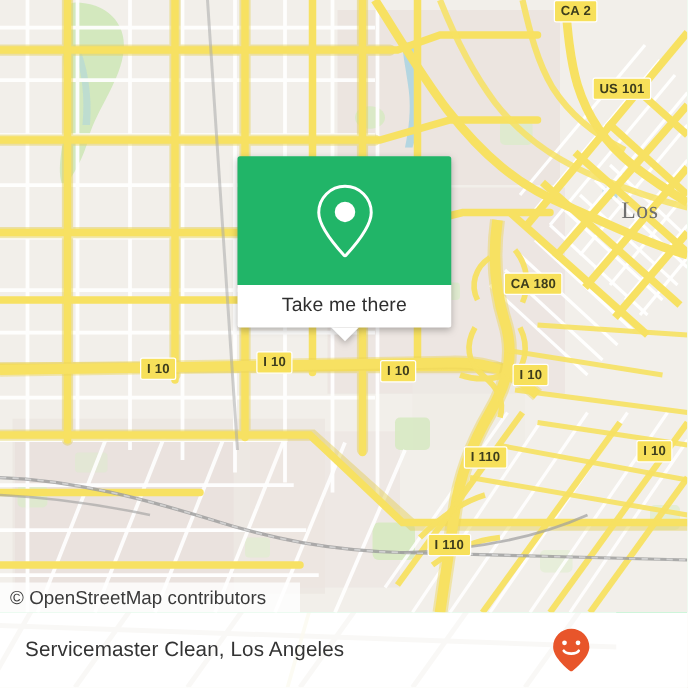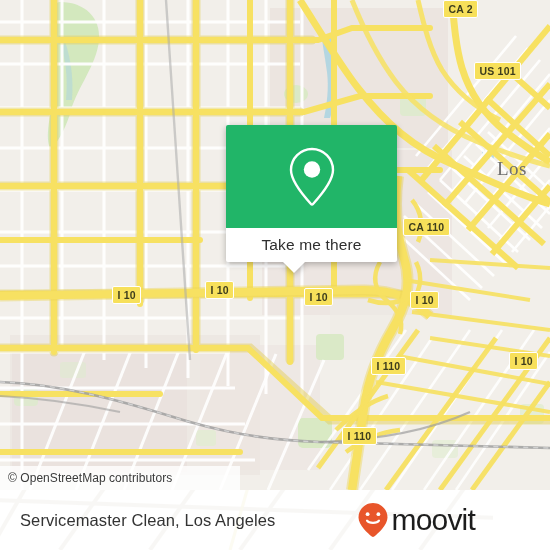--- a/index.html
+++ b/index.html
@@ -42,35 +42,34 @@
     height: 24px;
     width: 240px;
     display: flex;
     align-items: center;
     background: rgba(255,255,255,0.78);
     padding-left: 8px;
     box-sizing: border-box;
     z-index: 40;
   }
   #attribution span {
-    font-size: 12px;
+    font-size: 15px;
     color: #3a3a3a;
     letter-spacing: 0.05px;
     white-space: nowrap;
   }
 
   
   #popup {
     position: absolute;
     left: 190px;
     top: 125px;
     width: 171px;
     z-index: 60;
     filter: drop-shadow(0 2px 3px rgba(0,0,0,0.28));
-    padding-left: 36px;
   }
   #popup-body {
     height: 103px;
     border-radius: 2px 2px 0 0;
     display: flex;
     align-items: center;
     justify-content: center;
   }
   #popup-pin { display:block; }
   #popup-footer {
@@ -356,21 +355,21 @@
         <path d="M166 0 C170 60 174 120 178 180 C182 240 186 300 190 360" stroke="#a5a5a5" stroke-width="2.4" fill="none" opacity="0.55"></path>
         <path d="M320 442 C380 440 430 430 470 412" stroke="#9a9a9a" stroke-width="2.2" fill="none" opacity="0.7"></path>
 
         <rect x="0" y="0" width="550" height="490" fill="#ffffff" opacity="0.05"></rect>
       </g>
     </svg>
 
     <div class="shield" style="left:443px; top:0px;">CA 2</div>
     <div class="shield" style="left:474px; top:62px;text-align:right;">US 101</div>
     <div class="city-label" style="left:497px; top:158px;font-family:Liberation Serif, serif;">Los</div>
-    <div class="shield" style="left:403px; top:218px;">CA 110</div>
+    <div class="shield" style="left:403px; top:218px;">CA 180</div>
     <div class="shield" style="left:112px; top:286px;">I 10</div>
     <div class="shield" style="left:205px; top:281px;">I 10</div>
     <div class="shield" style="left:304px; top:288px;">I 10</div>
     <div class="shield" style="left:410px; top:291px;">I 10</div>
     <div class="shield" style="left:371px; top:357px;">I 110</div>
     <div class="shield" style="left:509px; top:352px;">I 10</div>
     <div class="shield" style="left:342px; top:427px;">I 110</div>
 
     <div id="attribution">
       <span>© OpenStreetMap contributors</span>
@@ -413,17 +412,16 @@
 
     <div id="footer-title">Servicemaster Clean, Los Angeles</div>
 
     <div id="footer-logo">
       <svg width="32" height="36" viewBox="0 0 32 36" style="margin-right:2px;">
         <path d="M16 1 C8 1 1.5 7.5 1.5 15.5 C1.5 23 11 31.5 14.8 34.6 C15.5 35.2 16.5 35.2 17.2 34.6 C21 31.5 30.5 23 30.5 15.5 C30.5 7.5 24 1 16 1 Z" fill="#e8552a"></path>
         <circle cx="10.6" cy="12.2" r="1.9" fill="#ffffff"></circle>
         <circle cx="21.4" cy="12.2" r="1.9" fill="#ffffff"></circle>
         <path d="M10 18.6 C12 21.6 20 21.6 22 18.6" stroke="#ffffff" stroke-width="2.1" fill="none" stroke-linecap="round"></path>
       </svg>
-      <span class="wordmark">moovit</span>
     </div>
   </div>
 
 </div>
 
 </body></html>

